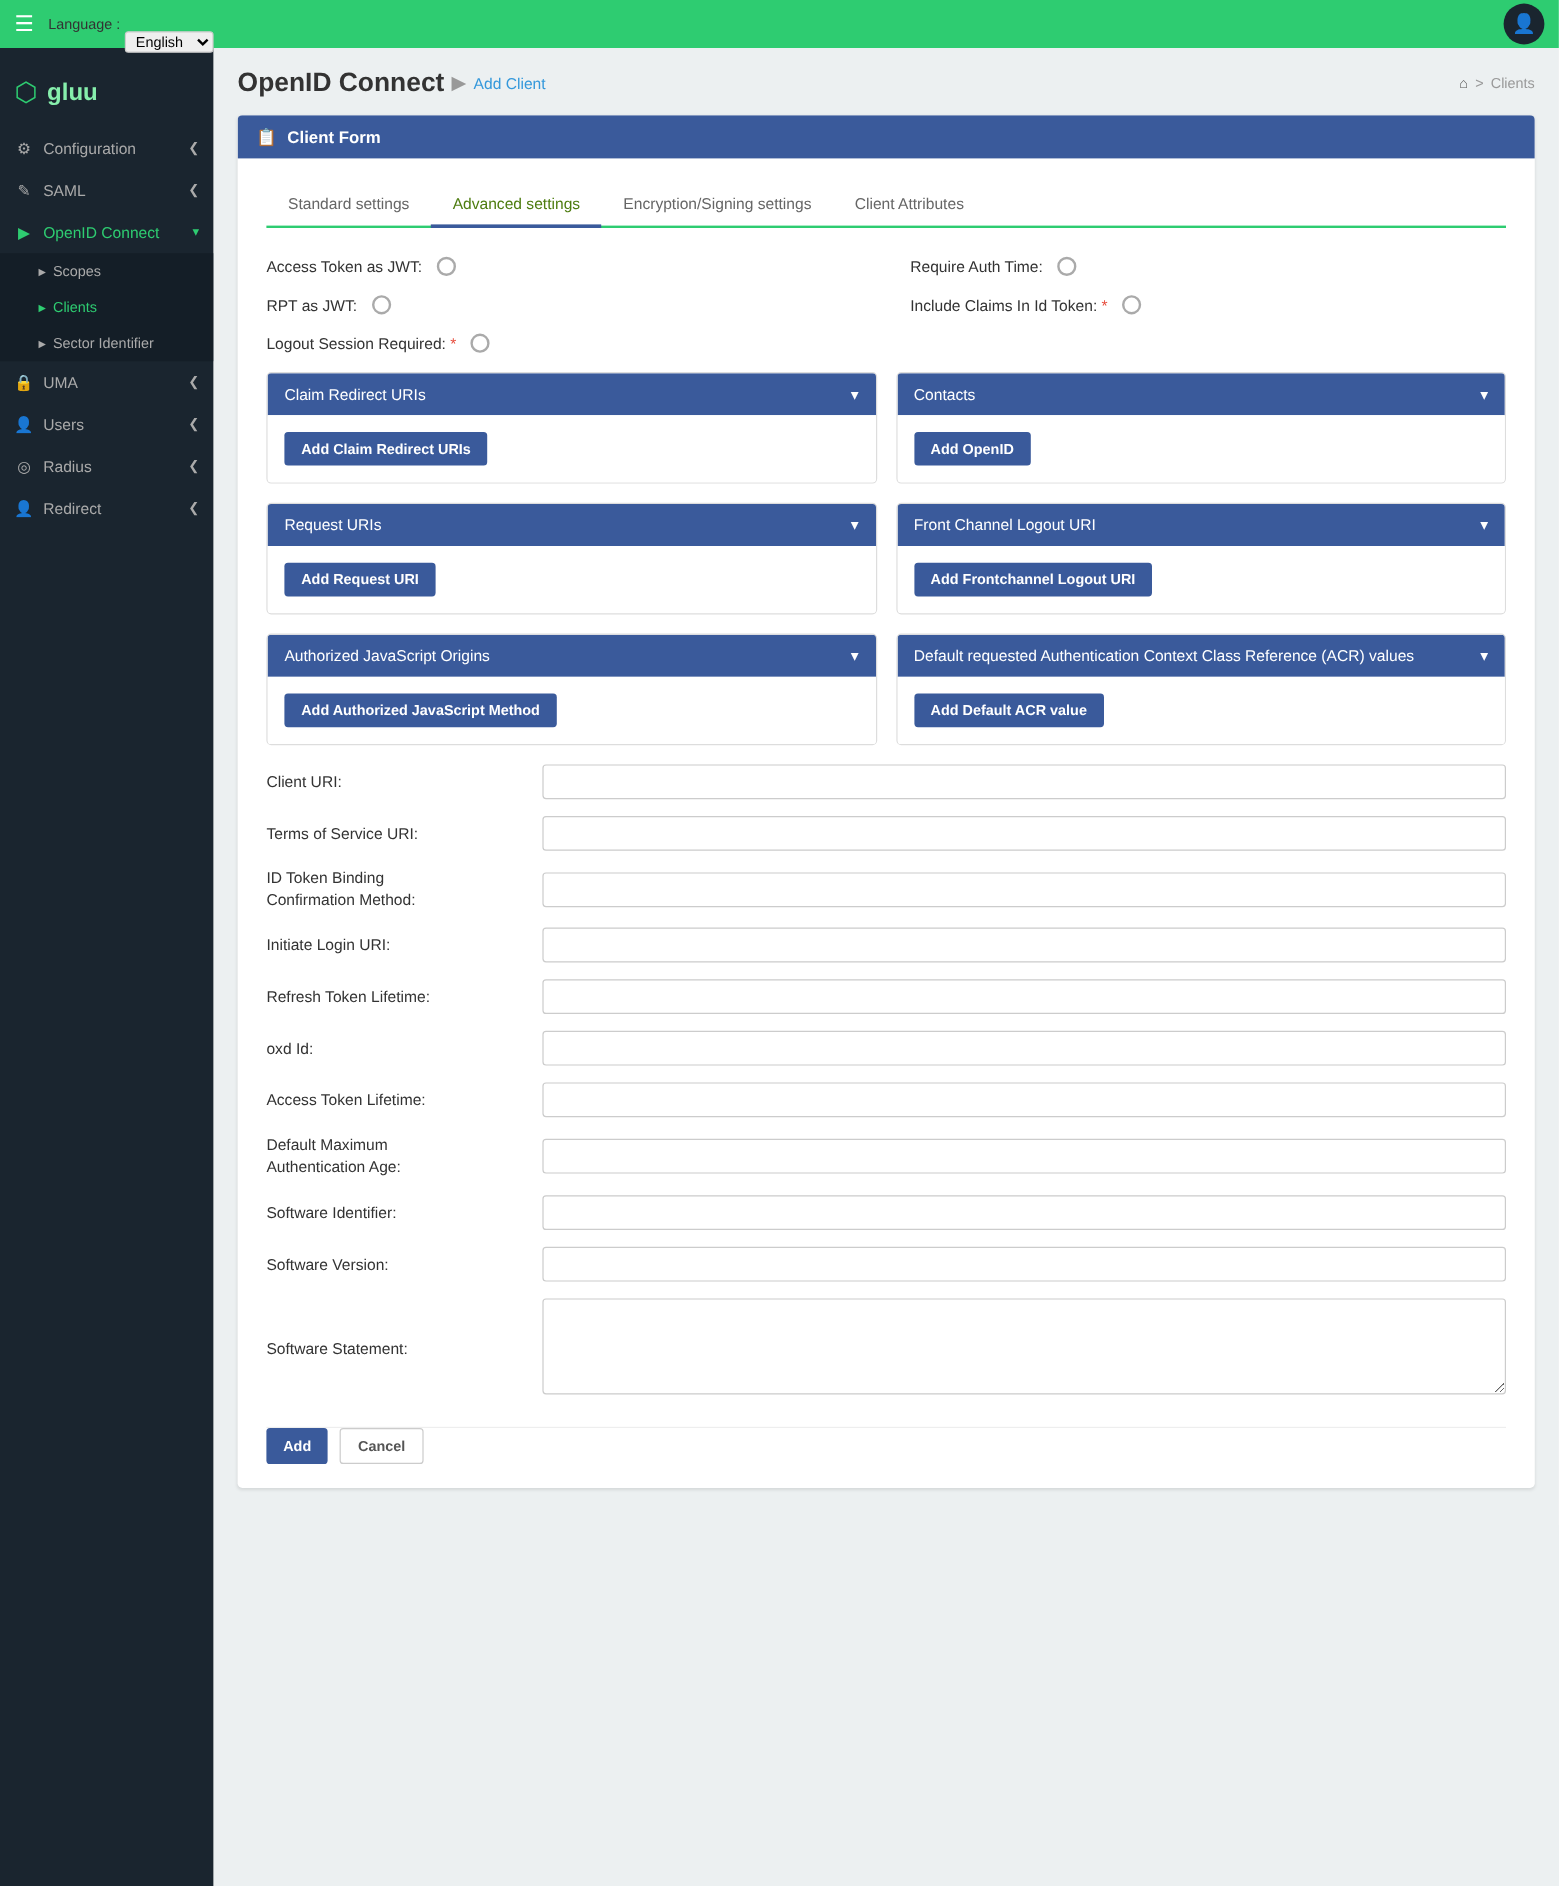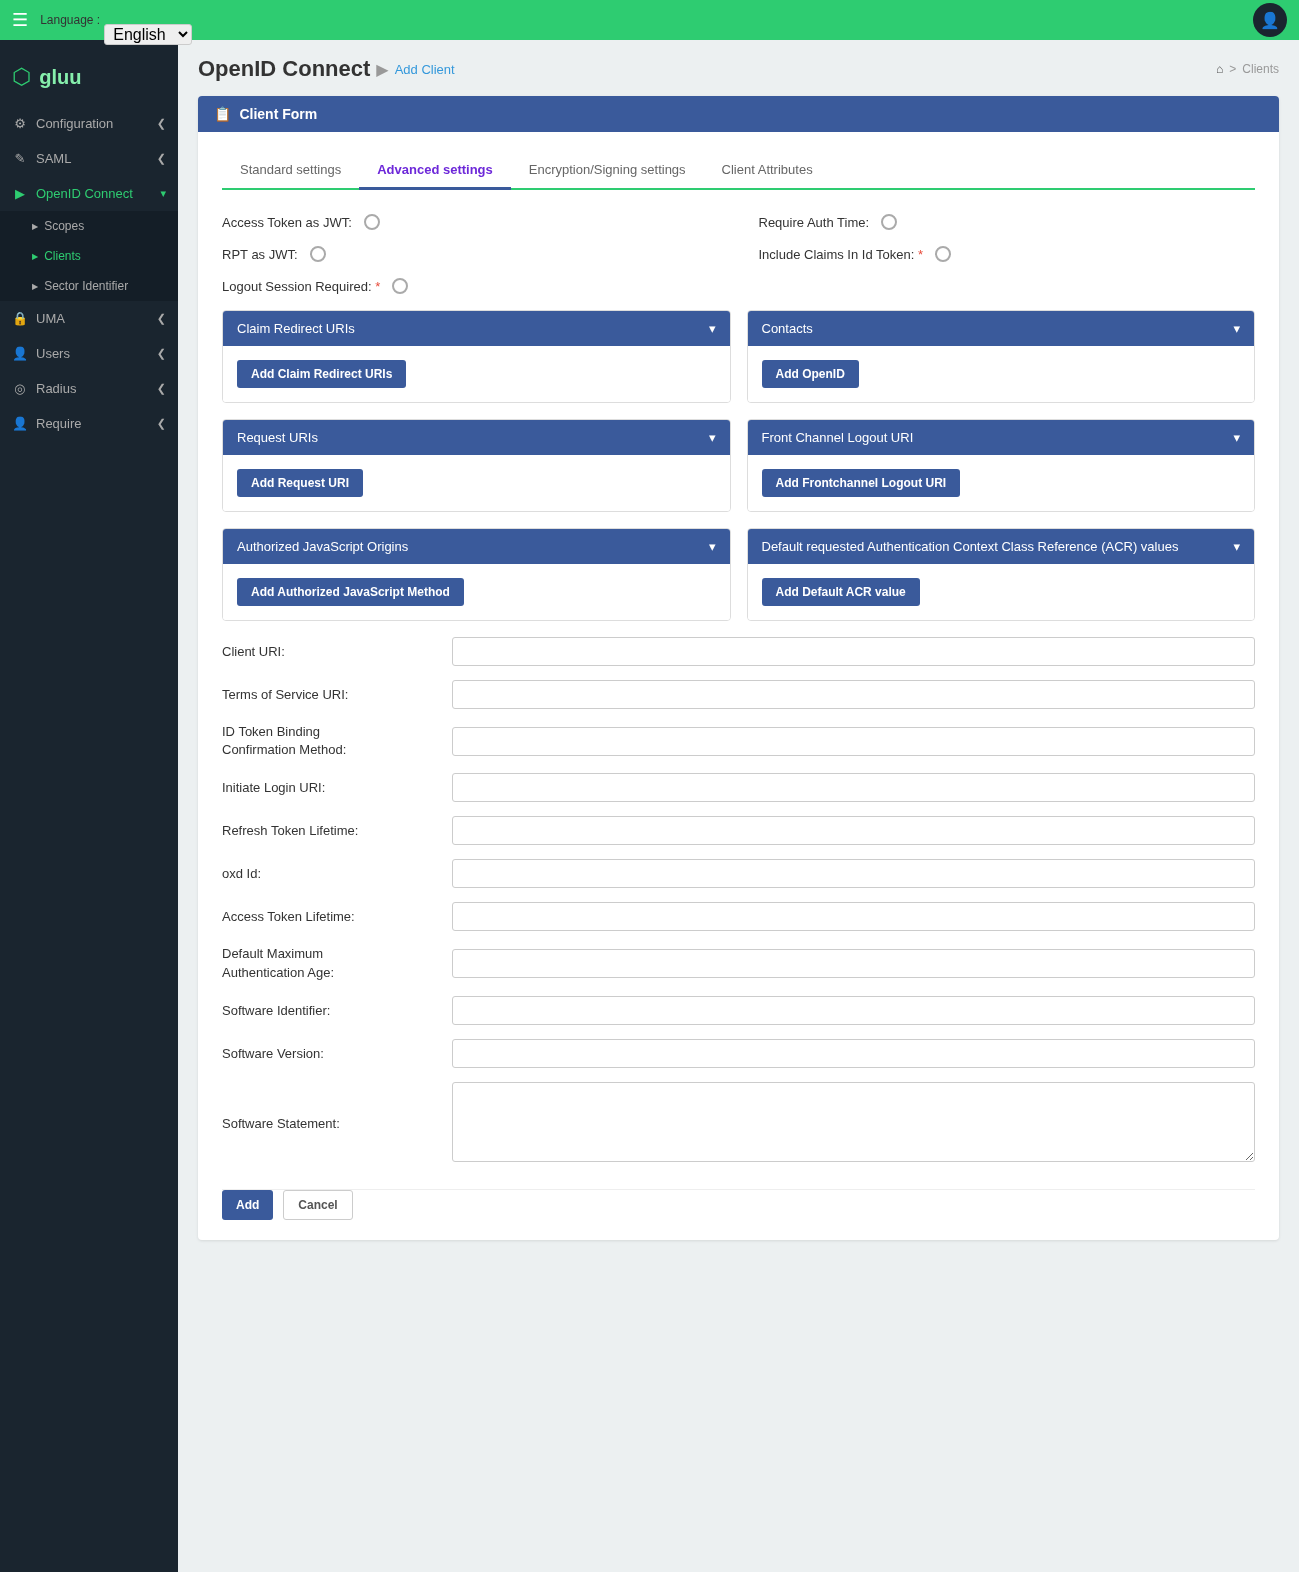--- a/index.html
+++ b/index.html
@@ -13,21 +13,21 @@
       align-items: center;
       justify-content: space-between;
       padding: 0 12px;
       position: fixed;
       top: 0; left: 0; right: 0;
       z-index: 100;
     }
     .top-bar-left { display: flex; align-items: center; gap: 12px; }
     .hamburger { color: white; font-size: 18px; cursor: pointer; }
     .language-selector { display: flex; align-items: center; gap: 4px; color: #333; font-size: 12px; }
-    .language-selector select { font-size: 16px; border: 1px solid #ccc; padding: 0 4px; border-radius: 3px; margin-top: 29px; }
+    .language-selector select { font-size: 12px; border: 1px solid #ccc; padding: 0 4px; border-radius: 3px; margin-top: 29px; }
     .top-bar-right { color: white; }
     .user-avatar { width: 34px; height: 34px; background: #1a252f; border-radius: 50%; display: flex; align-items: center; justify-content: center; color: white; font-size: 16px; }
 
     
     .layout { display: flex; margin-top: 40px; min-height: calc(100vh - 40px); }
 
     
     .sidebar {
       width: 178px;
       background: #1a252f;
@@ -119,23 +119,23 @@
     }
     .tab {
       padding: 10px 18px;
       cursor: pointer;
       color: #666;
       font-size: 13px;
       border-bottom: 3px solid transparent;
       margin-bottom: -2px;
     }
     .tab.active {
-      color: #6d28d9;
+      color: #4d7c0f;
       border-bottom: 3px solid #3a5a9b;
-      font-weight: 700;
+      font-weight: 400;
     }
 
     
     .form-row {
       display: flex;
       align-items: center;
       margin-bottom: 16px;
       gap: 40px;
     }
     .form-field {
@@ -335,21 +335,21 @@
     </div>
 
     <div class="sidebar-item">
       <span class="icon">◎</span>
       <span>Radius</span>
       <span class="chevron">❮</span>
     </div>
 
     <div class="sidebar-item">
       <span class="icon">👤</span>
-      <span>Require</span>
+      <span>Redirect</span>
       <span class="chevron">❮</span>
     </div>
   </nav>
 
   <main class="main-content">
 
     <div class="breadcrumb">
       <span class="breadcrumb-title">OpenID Connect</span>
       <span class="breadcrumb-sep">▶</span>
       <span class="breadcrumb-link">Add Client</span>

